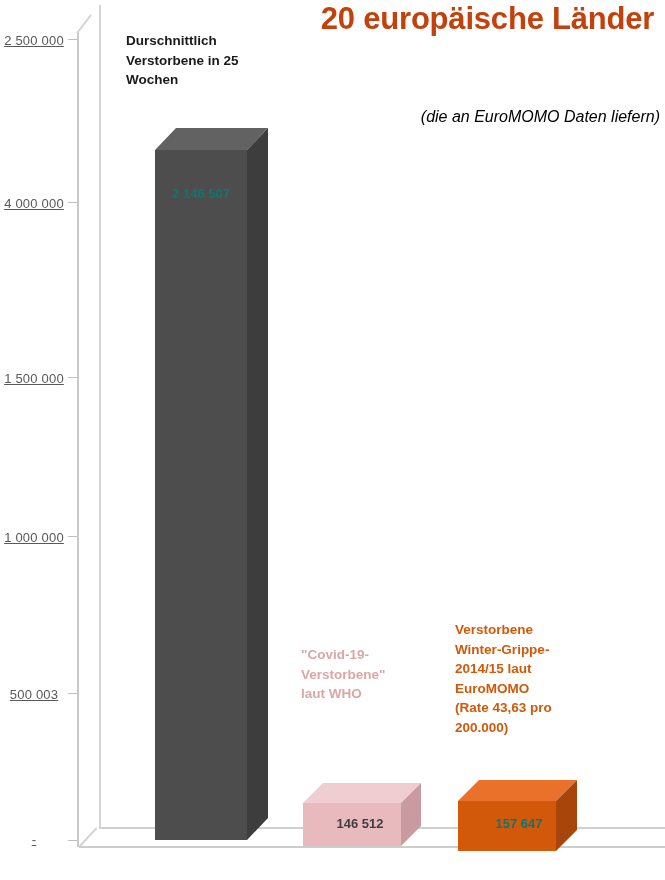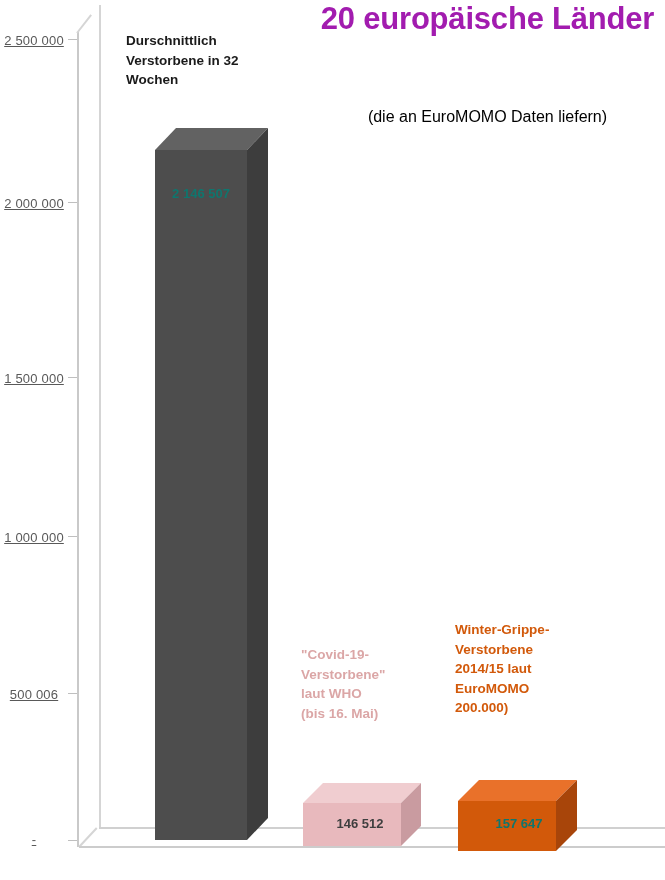--- a/index.html
+++ b/index.html
@@ -21,31 +21,32 @@
   
   .title {
     position: absolute;
     left: 315px;
     top: 0px;
     width: 345px;
     text-align: center;
     font-size: 31px;
     font-weight: bold;
     line-height: 1.25;
-    color: #a21caf;
+    color: #c2410c;
     letter-spacing: -0.2px;
   }
   .subtitle {
     position: absolute;
     left: 315px;
     top: 108px;
     width: 345px;
-    text-align: center;
+    text-align: right;
     font-size: 16px;
     color: #000000;
+    font-style: italic;
   }
 
   
   .axis-label {
     position: absolute;
     font-size: 13px;
     color: #595959;
     text-align: center;
     width: 64px;
     letter-spacing: 0.2px;
@@ -138,30 +139,30 @@
   <div class="axis-vert"></div>
   <div class="axis-vert-back"></div>
   <div class="axis-connector" style="left:77px; top:32px; width:23px; transform: rotate(-52deg);"></div>
   <div class="axis-connector" style="left:79px; top:846px; width:26px; transform: rotate(-47deg);"></div>
   <div class="floor"></div>
   <div class="floor-front"></div>
 
   <div class="axis-label" style="left:2px; top:33px;">2 500 000</div>
   <div class="tick-line" style="top:39px;"></div>
 
-  <div class="axis-label" style="left:2px; top:196px;">2 000 000</div>
+  <div class="axis-label" style="left:2px; top:196px;">4 000 000</div>
   <div class="tick-line" style="top:202px;"></div>
 
   <div class="axis-label" style="left:2px; top:371px;">1 500 000</div>
   <div class="tick-line" style="top:377px;"></div>
 
   <div class="axis-label" style="left:2px; top:530px;">1 000 000</div>
   <div class="tick-line" style="top:536px;"></div>
 
-  <div class="axis-label" style="left:2px; top:687px;">500 006</div>
+  <div class="axis-label" style="left:2px; top:687px;">500 003</div>
   <div class="tick-line" style="top:693px;"></div>
 
   <div class="axis-label" style="left:2px; top:832px;">-</div>
   <div class="tick-line" style="top:840px;"></div>
 
   <div class="bar" style="left:155px; top:128px; width:92px; height:712px;">
 
     <div class="top" style="left:0; top:0; width:0; height:0;
                 border-left:0 solid transparent;
                 border-bottom:0 solid transparent;"></div>
@@ -170,48 +171,48 @@
       <polygon points="0,22 21,0 113,0 92,22" fill="#626262"></polygon>
 
       <polygon points="92,22 113,0 113,690 92,712" fill="#3d3d3d"></polygon>
 
       <rect x="0" y="22" width="92" height="690" fill="#4d4d4d"></rect>
     </svg>
     <div class="value" style="top:58px; left:0;">2 146 507</div>
   </div>
   <div class="callout dark" style="left:126px; top:31px; width:160px;">
     <div>Durschnittlich</div>
-    <div>Verstorbene in 32</div>
+    <div>Verstorbene in 25</div>
     <div>Wochen</div>
   </div>
 
   <div class="bar" style="left:303px; top:783px; width:114px; height:67px;">
     <svg width="125" height="72" style="position:absolute;left:0;top:0;overflow:visible;">
       <polygon points="0,20 20,0 118,0 98,20" fill="#f0cdd0"></polygon>
       <polygon points="98,20 118,0 118,43 98,63" fill="#c99ba0"></polygon>
       <rect x="0" y="20" width="98" height="43" fill="#e8b9bd"></rect>
     </svg>
     <div class="value" style="top:33px; left:0; color:#3f3f3f;">146 512</div>
   </div>
   <div class="callout pink" style="left:301px; top:645px; width:140px;">
     <div>"Covid-19-</div>
     <div>Verstorbene"</div>
     <div>laut WHO</div>
-    <div>(bis 16. Mai)</div>
   </div>
 
   <div class="bar" style="left:458px; top:780px; width:122px; height:80px;">
     <svg width="128" height="85" style="position:absolute;left:0;top:0;overflow:visible;">
       <polygon points="0,21 21,0 119,0 98,21" fill="#e9712a"></polygon>
       <polygon points="98,21 119,0 119,50 98,71" fill="#a8450a"></polygon>
       <rect x="0" y="21" width="98" height="50" fill="#d2590a"></rect>
     </svg>
     <div class="value" style="top:36px; left:0;">157 647</div>
   </div>
   <div class="callout orange" style="left:455px; top:620px; width:150px;">
+    <div>Verstorbene</div>
     <div>Winter-Grippe-</div>
-    <div>Verstorbene</div>
     <div>2014/15 laut</div>
     <div>EuroMOMO</div>
+    <div>(Rate 43,63 pro</div>
     <div>200.000)</div>
   </div>
 
 </div>
 
 </body></html>

